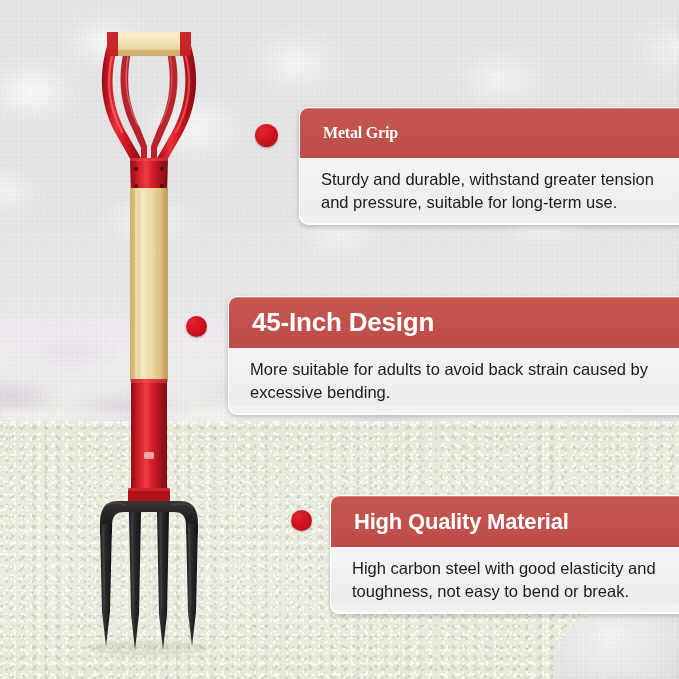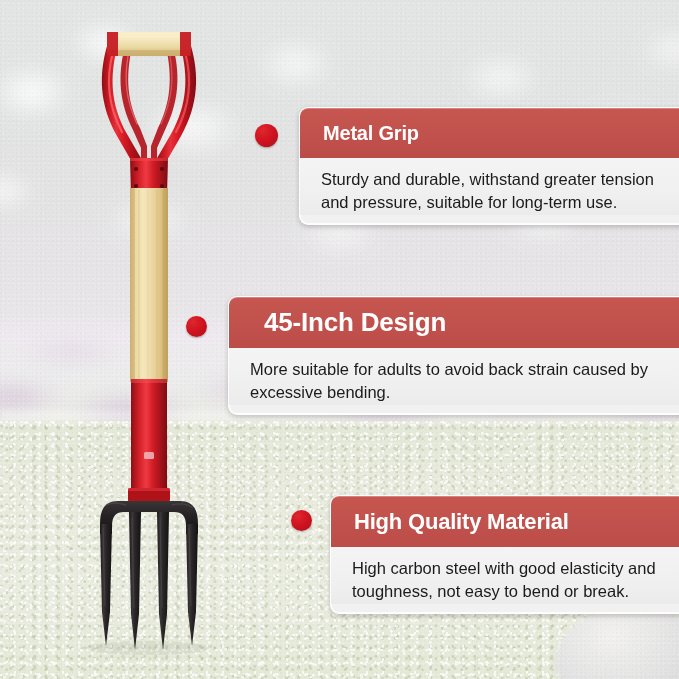--- a/index.html
+++ b/index.html
@@ -180,36 +180,36 @@
   }
 
   
   #card-metal-grip {
     left: 299px;
     top: 107px;
     width: 396px;
     height: 116px;
   }
   #card-metal-grip .card-head { height: 50px; padding: 0 0 0 23px; }
-  #card-metal-grip .card-title { font-size: 20px; }
+  #card-metal-grip .card-title { font-size: 16px; font-family: Liberation Serif, serif; }
   #card-metal-grip .card-body {
     padding: 10px 18px 0 21px;
     font-size: 16.5px;
     line-height: 1.42;
   }
 
   
   #card-45-inch {
     left: 228px;
     top: 296px;
     width: 466px;
     height: 117px;
   }
   #card-45-inch .card-head { height: 51px; padding: 0 0 0 23px; }
-  #card-45-inch .card-title { font-size: 26px; margin-left: 12px; }
+  #card-45-inch .card-title { font-size: 26px; }
   #card-45-inch .card-body {
     padding: 10px 18px 0 21px;
     font-size: 16.5px;
     line-height: 1.42;
   }
 
   
   #card-high-quality {
     left: 330px;
     top: 495px;

